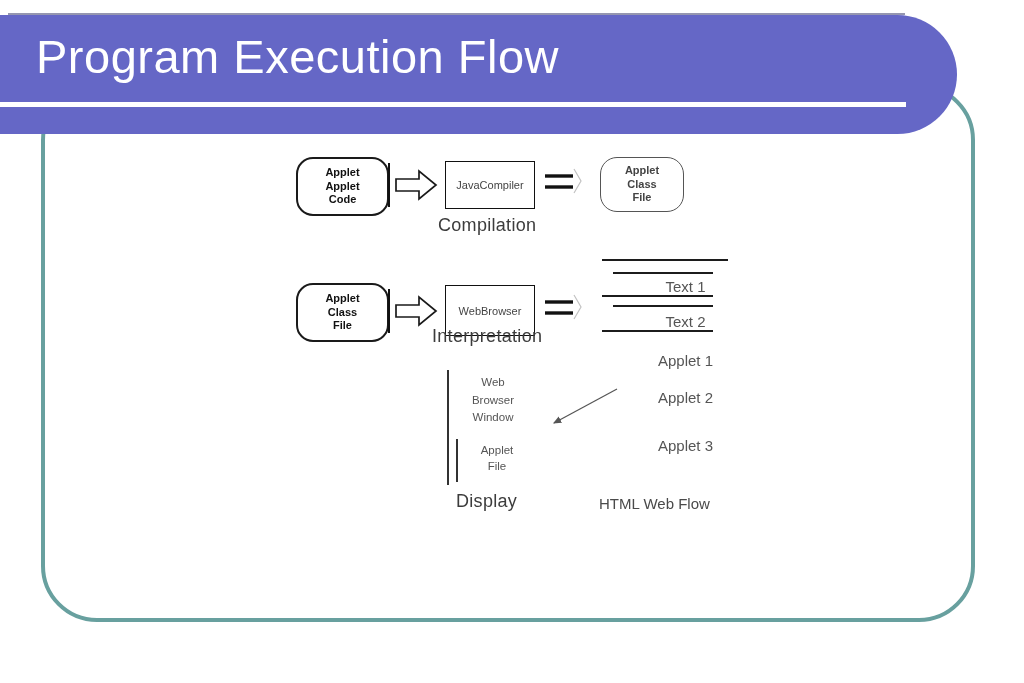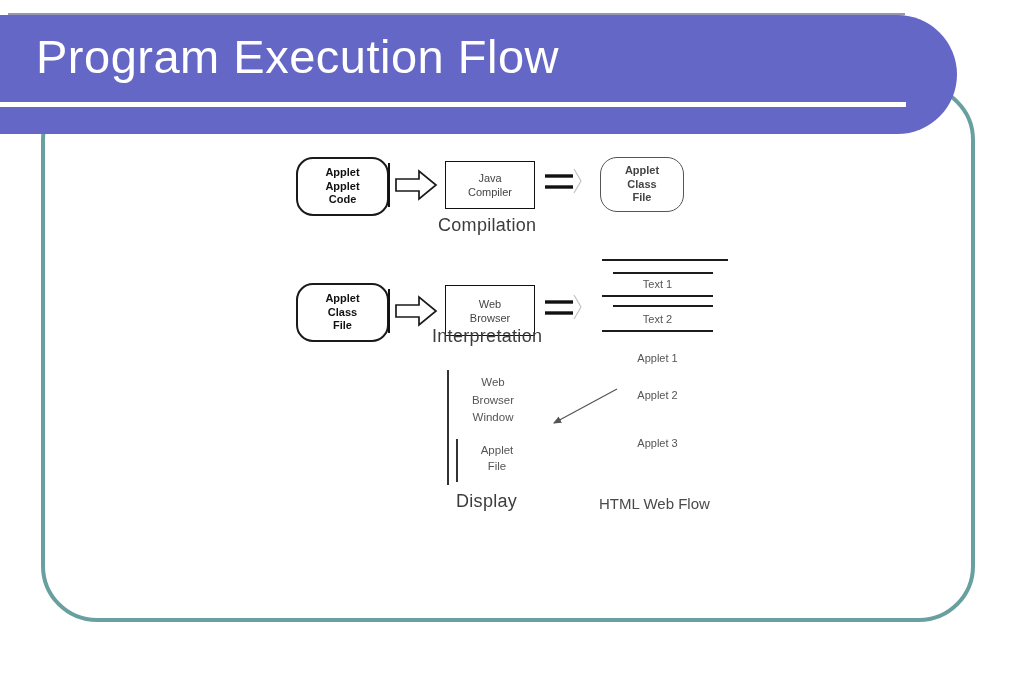--- a/index.html
+++ b/index.html
@@ -27,27 +27,27 @@
   }
   
   .stadium{
     position:absolute;border:2px solid #1a1a1a;border-radius:17px;background:#fff;
     display:flex;flex-direction:column;align-items:center;justify-content:center;
     font-size:11px;line-height:13.5px;font-weight:700;color:#111;text-align:center;
   }
   .stadium.light{border:1.4px solid #555;color:#444;font-weight:700;}
   .procbox{
     position:absolute;border:1.8px solid #111;background:#fff;
-    display:flex;flex-direction:column;align-items:center;justify-content:center;
+    display:flex;flex-direction:row;align-items:center;justify-content:center;
     font-size:11px;line-height:14px;color:#444;text-align:center;
   }
   .shadow-tick{position:absolute;width:2px;height:44px;background:#111;}
   .stage-label{position:absolute;font-size:18px;color:#3c3c3c;white-space:nowrap;letter-spacing:0.3px;}
   .page-rule{position:absolute;height:2px;background:#1c1c1c;}
-  .page-text{position:absolute;left:602px;width:111px;text-align:center;font-size:11px;color:#555;white-space:nowrap;}
+  .page-text{position:absolute;left:630px;width:111px;text-align:center;font-size:15px;color:#555;white-space:nowrap;}
   .page-caption{position:absolute;left:599px;top:495px;font-size:15px;color:#4a4a4a;white-space:nowrap;}
   .edge-line{position:absolute;width:2px;background:#333;}
   .window-text{position:absolute;left:449px;top:374px;width:88px;text-align:center;
     font-size:11.5px;line-height:17.5px;color:#555;}
   .area-text{position:absolute;left:458px;top:442px;width:78px;text-align:center;
     font-size:11.5px;line-height:16px;color:#555;}
   svg.arrow-layer{position:absolute;left:0;top:0;width:1024px;height:683px;pointer-events:none;}
 </style>
 </head>
 <body>

